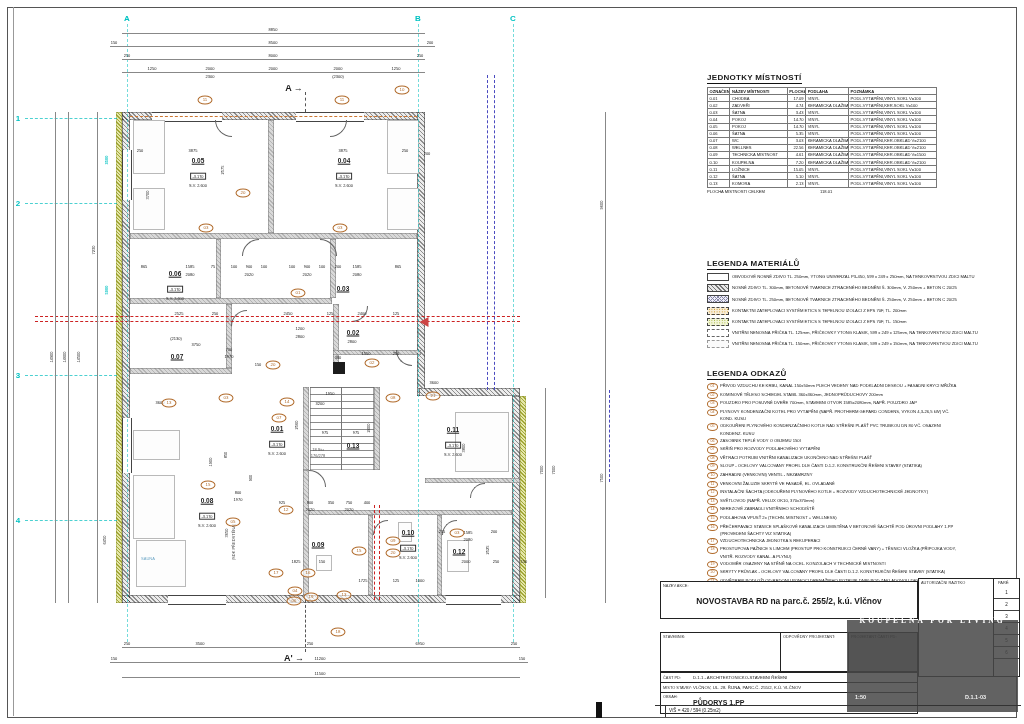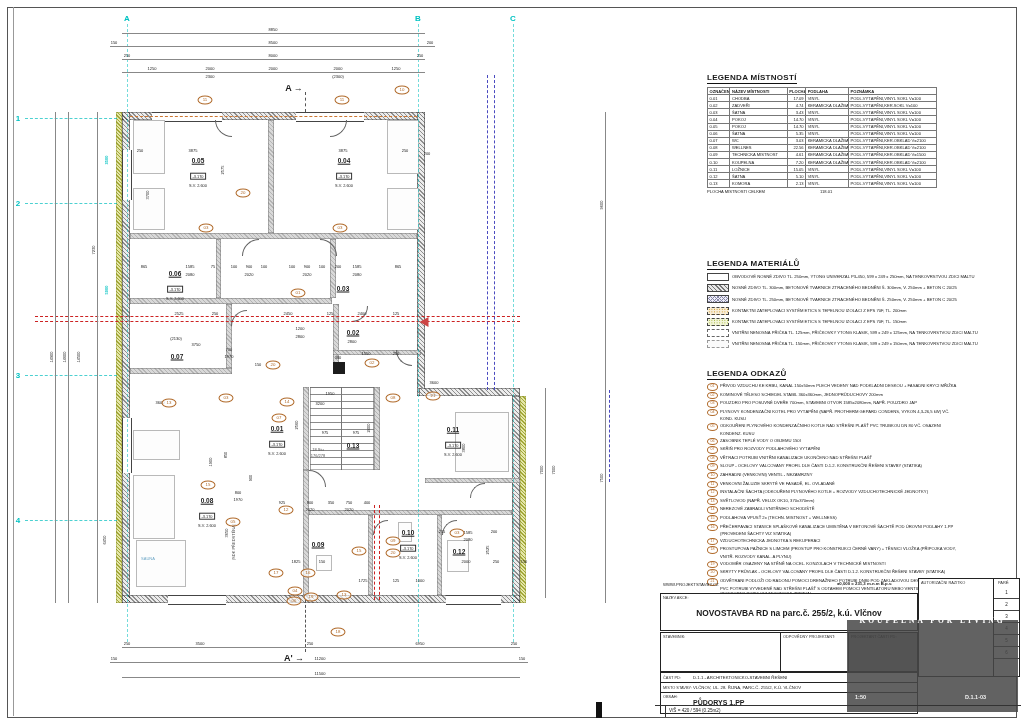--- a/index.html
+++ b/index.html
@@ -358,21 +358,21 @@
       <div class="ref" style="left: 393px; top: 541px;">09</div>
       <div class="ref" style="left: 393px; top: 553px;">20</div>
       <div class="ref" style="left: 359px; top: 551px;">15</div>
       <div class="ref" style="left: 338px; top: 632px;">18</div>
       <div class="ref" style="left: 457px; top: 533px;">03</div>
       <div class="sec" style="left: 294px; top: 88px;">A →</div>
       <div class="sec" style="left: 294px; top: 658px;">A' →</div>
     </div>
 
   <div id="legend-rooms">
-    <span class="ltitle">LEGENDA MÍSTNOSTÍ</span>
+    <span class="ltitle">JEDNOTKY MÍSTNOSTÍ</span>
     <table id="rooms-table">
         <colgroup>
           <col style="width: 22px;">
           <col style="width: 56px;">
           <col style="width: 18px;">
           <col style="width: 42px;">
           <col style="width: 86px;">
         </colgroup>
         <thead>
           <tr>
@@ -541,21 +541,21 @@
           <div class="sw sw-dash-b"></div>
           <div>VNITŘNÍ NENOSNÁ PŘÍČKA TL. 150mm, PŘÍČKOVKY YTONG KLASIK, 599 x 249 x 150mm, NA TENKOVRSTVOU ZDÍCÍ MALTU</div>
         </div>
       </div>
   </div>
 
   <div id="titleblock">
     <div class="tb-row" style="left:8px;top:6px;">WWW.PROJEKTSTAVBY.CZ</div>
     <div class="tb-row" style="left:182px;top:5px;font-weight:bold;">±0,000 = 231,3 m.n.m B.p.v.</div>
 
-    <div class="tb-cell" style="left:5px;top:17px;width:256px;height:36px;">
+    <div class="tb-cell" style="left:5px;top:5px;width:256px;height:36px;">
       <span class="tb-lab" style="left:2px;top:1px;">NÁZEV AKCE:</span>
       <span class="tb-big" style="top:14px;left:0;">NOVOSTAVBA RD na parc.č. 255/2, k.ú. Vlčnov</span>
     </div>
 
     <div class="tb-cell" style="left:5px;top:56px;width:120px;height:38px;">
       <span class="tb-lab" style="left:2px;top:1px;">STAVEBNÍK:</span>
     </div>
     <div class="tb-cell" style="left:125px;top:56px;width:68px;height:38px;">
       <span class="tb-lab" style="left:2px;top:1px;">ODPOVĚDNÝ PROJEKTANT:</span>
     </div>

